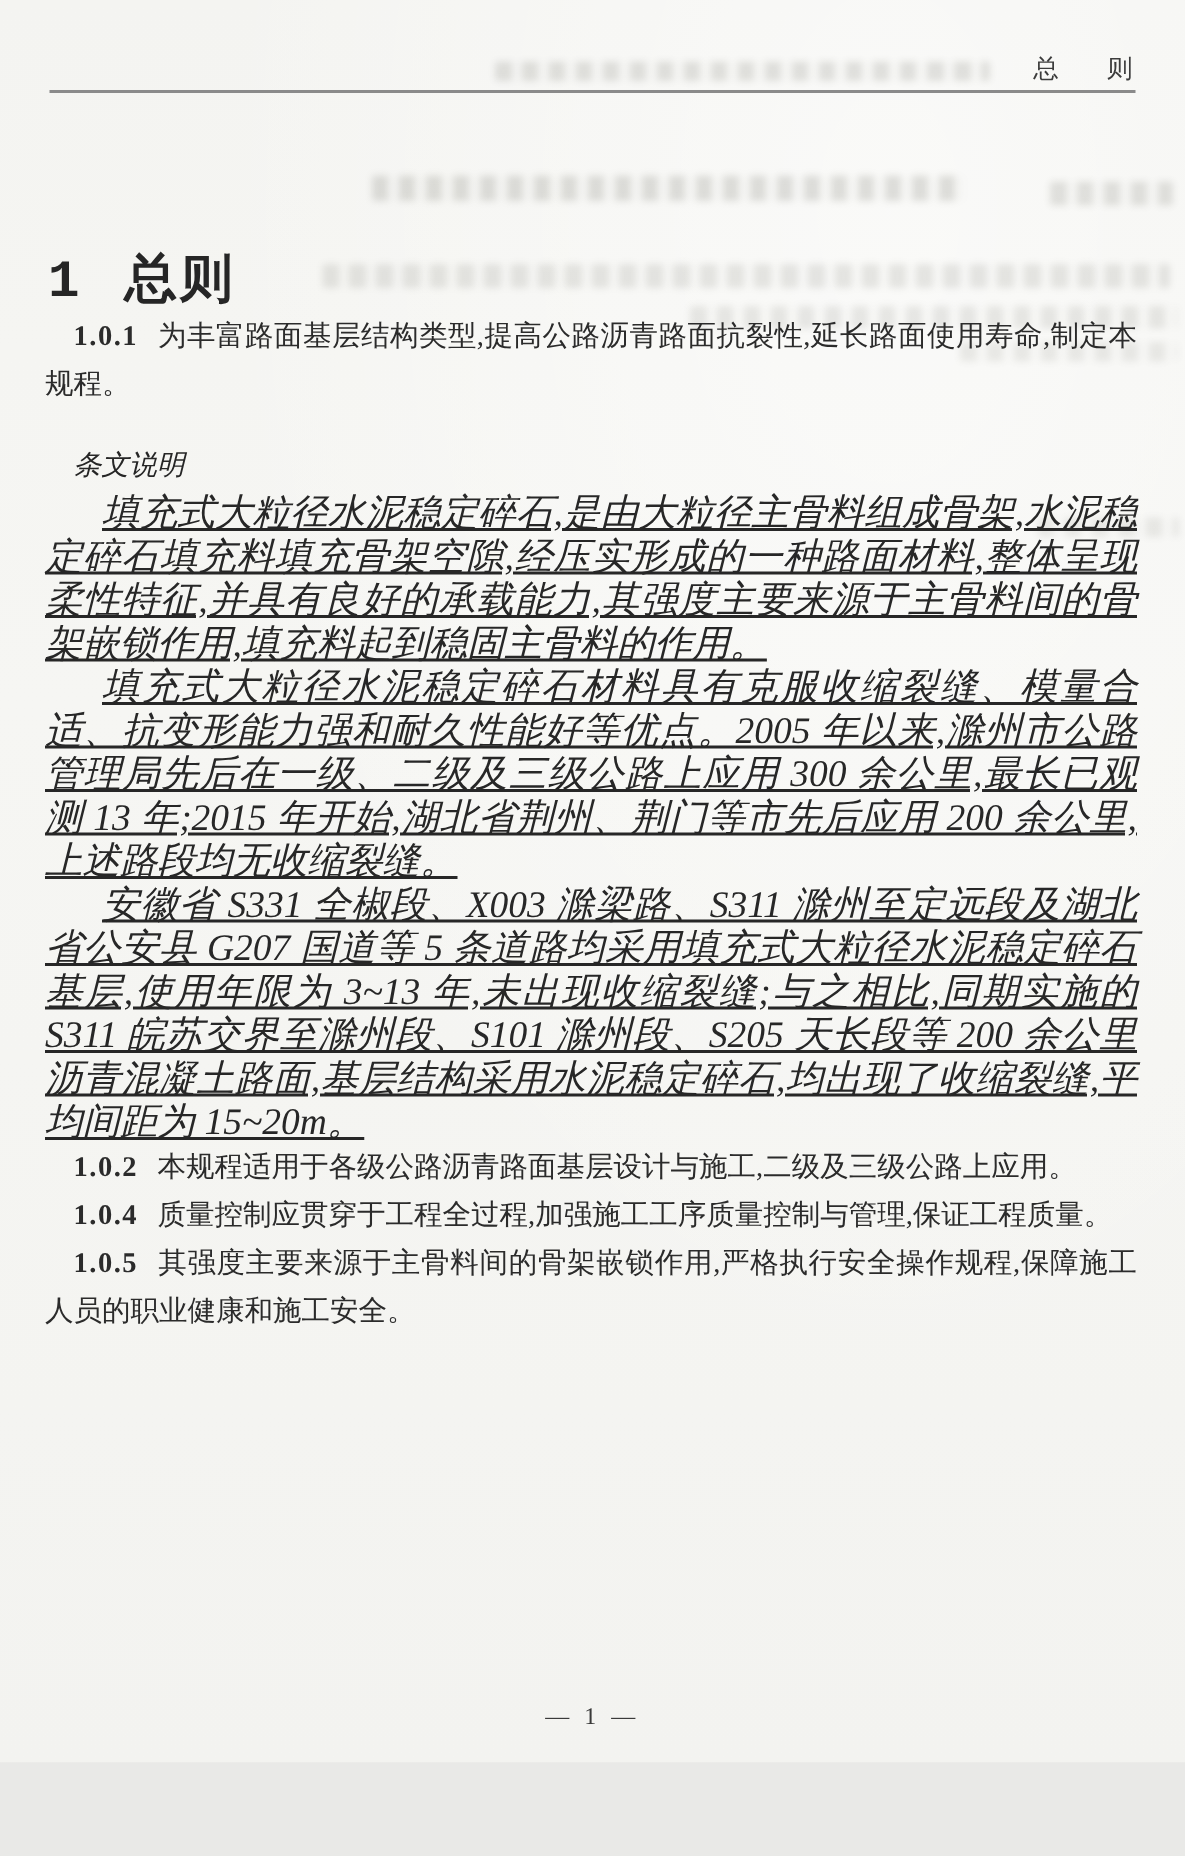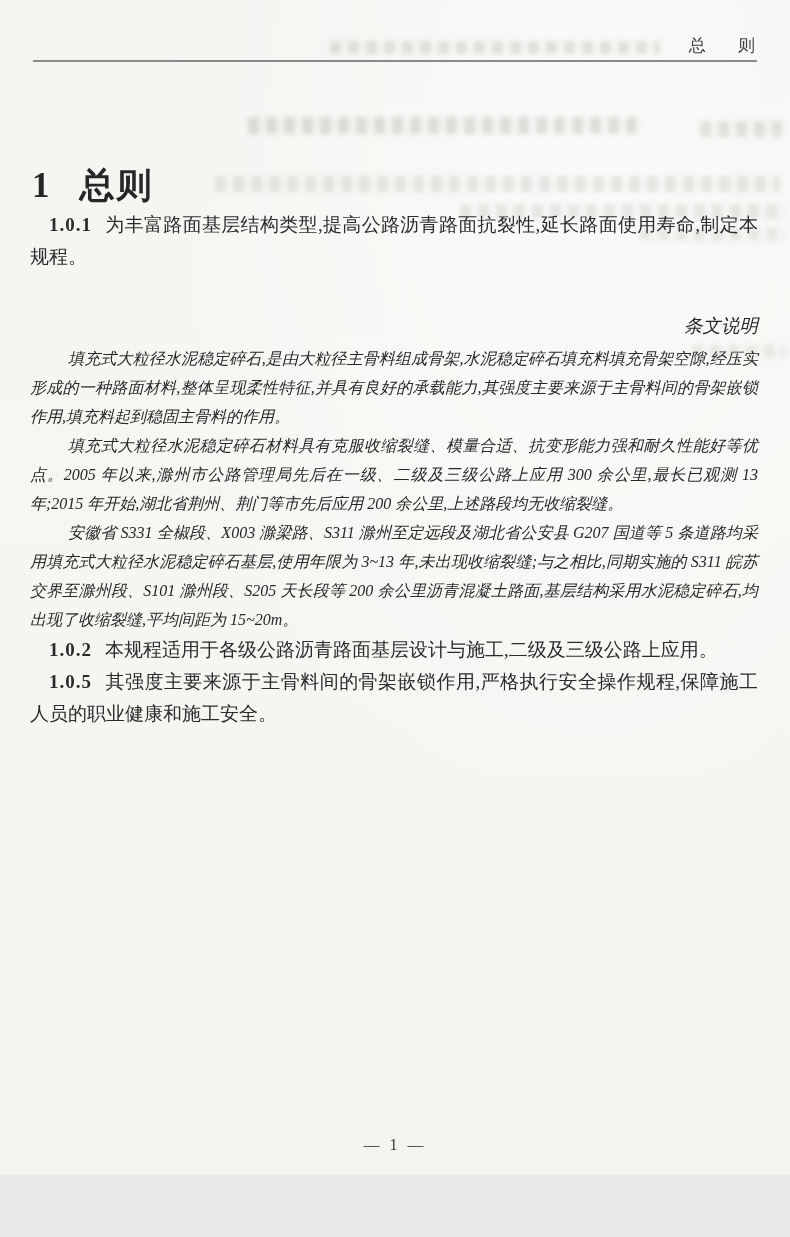--- a/index.html
+++ b/index.html
@@ -56,20 +56,21 @@
     top: 0;
   }
 
   h1.chapter {
     position: relative;
     margin: 162px 0 0 2px;
     font-size: 35px;
     font-weight: 600;
     letter-spacing: 2px;
     color: #262626;
+    font-family: Liberation Mono, monospace;
   }
   h1.chapter .chapter-num { margin-right: 28px; font-weight: 600; }
 
   p.clause {
     margin: 0;
     font-size: 19px;
     line-height: 32px;
     text-indent: 19px;
     text-align: justify;
     color: #2b2b2b;
@@ -78,35 +79,35 @@
     font-weight: bold;
     letter-spacing: 1px;
     margin-right: 13px;
     margin-top: 40px;
   }
   .clause-1 { margin-top: 70px; }
   .clause-2 { margin-top: 30px; }
   .clause-3, .clause-4, .clause-5 { margin-top: 22px; }
 
   p.cm-label {
-    margin: 40px 0 6px 0;
+    margin: 24px 0 6px 0;
     font-size: 18.5px;
     font-style: italic;
     text-indent: 19px;
     color: #262626;
-    text-align: right;
   }
   p.kai {
     margin: 0;
-    font-size: 16px;
+    font-size: 25px;
     font-style: italic;
     line-height: 29px;
     text-indent: 38px;
     text-align: justify;
     color: #272727;
+    text-decoration: underline;
   }
 
   .page-number {
     position: absolute;
     left: 0;
     right: 0;
     top: 1136px;
     text-align: center;
     font-size: 16px;
     letter-spacing: 3px;
@@ -143,20 +144,23 @@
 
     <p class="kai">填充式大粒径水泥稳定碎石,是由大粒径主骨料组成骨架,水泥稳定碎石填充料填充骨架空隙,经压实形成的一种路面材料,整体呈现柔性特征,并具有良好的承载能力,其强度主要来源于主骨料间的骨架嵌锁作用,填充料起到稳固主骨料的作用。</p>
     <p class="kai">填充式大粒径水泥稳定碎石材料具有克服收缩裂缝、模量合适、抗变形能力强和耐久性能好等优点。2005 年以来,滁州市公路管理局先后在一级、二级及三级公路上应用 300 余公里,最长已观测 13 年;2015 年开始,湖北省荆州、荆门等市先后应用 200 余公里,上述路段均无收缩裂缝。</p>
     <p class="kai">安徽省 S331 全椒段、X003 滁梁路、S311 滁州至定远段及湖北省公安县 G207 国道等 5 条道路均采用填充式大粒径水泥稳定碎石基层,使用年限为 3~13 年,未出现收缩裂缝;与之相比,同期实施的 S311 皖苏交界至滁州段、S101 滁州段、S205 天长段等 200 余公里沥青混凝土路面,基层结构采用水泥稳定碎石,均出现了收缩裂缝,平均间距为 15~20m。</p>
 
     <p class="clause clause-2">
       <span class="cnum">1.0.2</span><span>本规程适用于各级公路沥青路面基层设计与施工,二级及三级公路上应用。</span>
     </p>
 
 
+    <p class="clause clause-4">
+      <span class="cnum">1.0.4</span><span>质量控制应贯穿于工程全过程,加强施工工序质量控制与管理,保证工程质量。</span>
+    </p>
 
     <p class="clause clause-5">
       <span class="cnum">1.0.5</span><span>其强度主要来源于主骨料间的骨架嵌锁作用,严格执行安全操作规程,保障施工人员的职业健康和施工安全。</span>
     </p>
 
   </div>
 
   <div class="page-number">— 1 —</div>
 
 </div>

